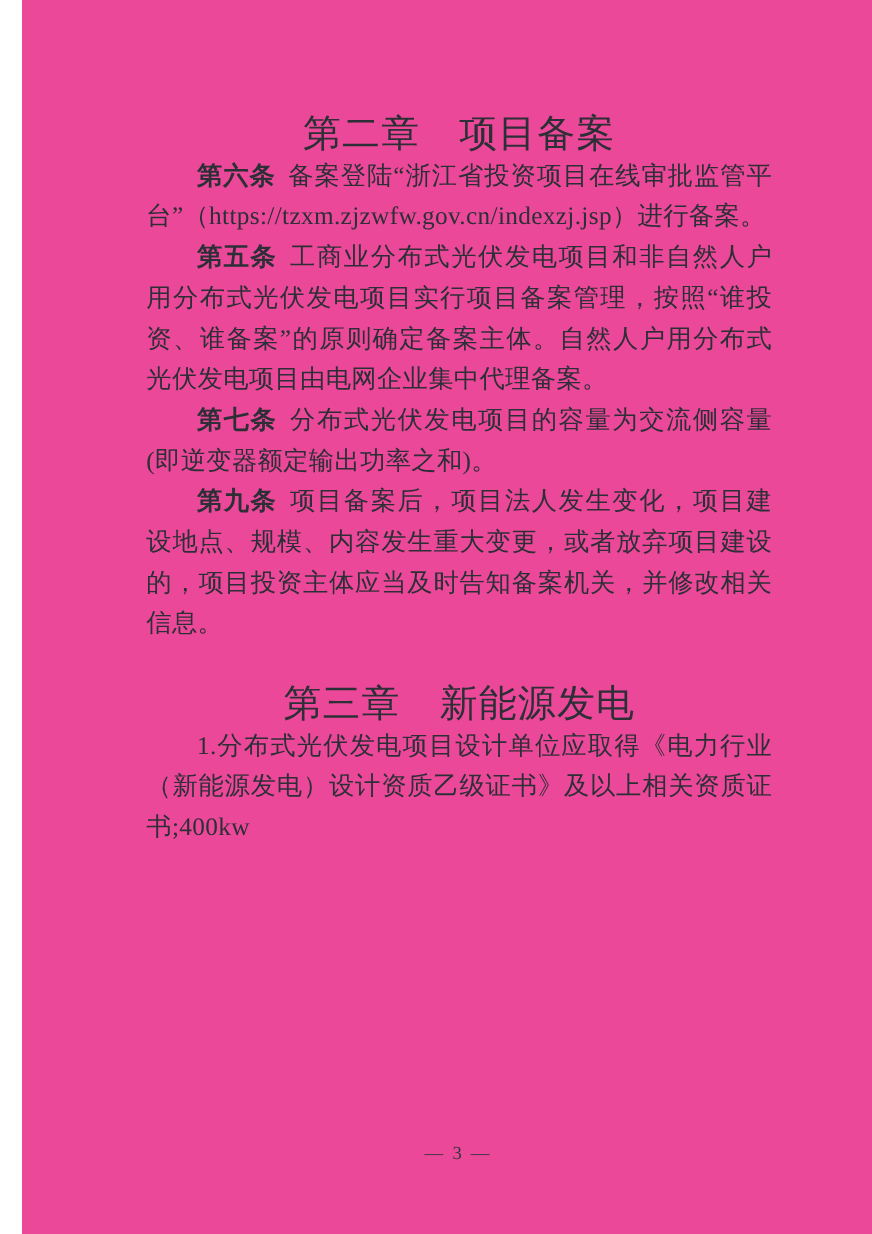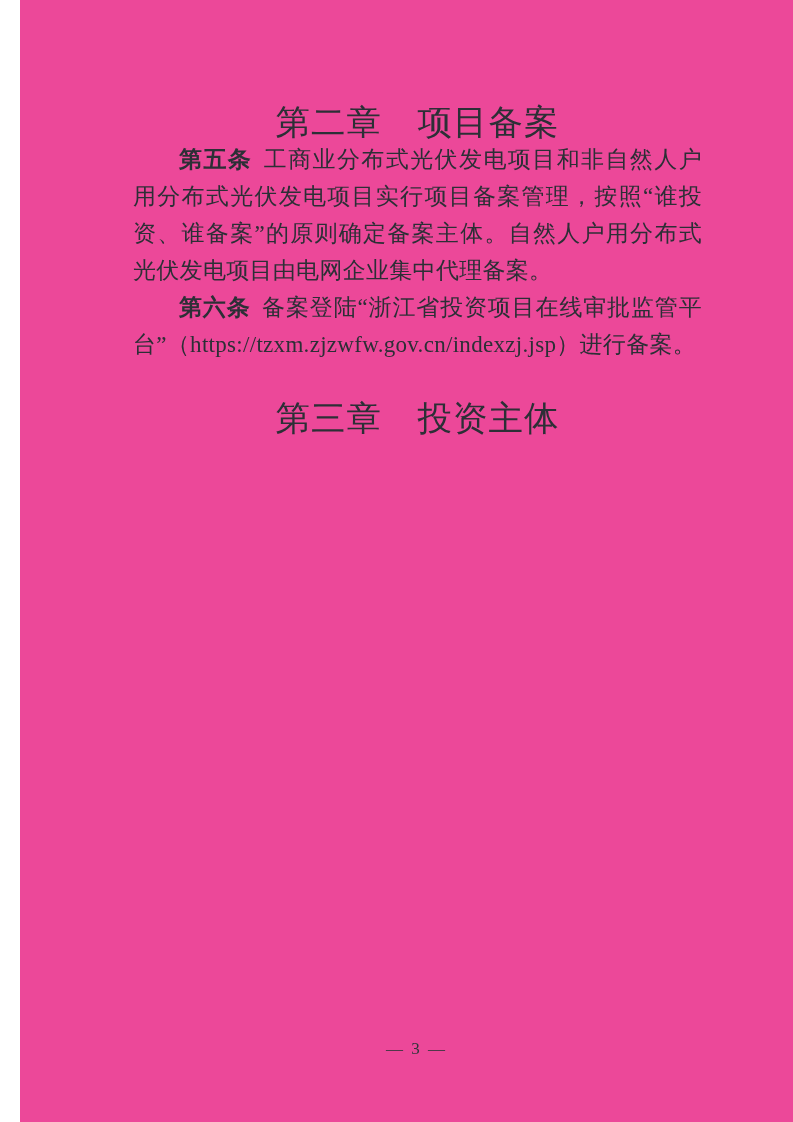--- a/index.html
+++ b/index.html
@@ -56,26 +56,29 @@
     color: #33363c;
   }
 </style>
 </head>
 <body>
 
 <div class="page">
 
   <h2 class="chapter-heading">第二章　项目备案</h2>
 
+  <p class="para"><span class="article-label">第六条</span><span>备案登陆“浙江省投资项目在线审批监管平台”（</span><span class="doc-url">https://tzxm.zjzwfw.gov.cn/indexzj.jsp</span><span>）进行备案。</span></p>
+
   <p class="para"><span class="article-label">第五条</span><span>工商业分布式光伏发电项目和非自然人户用分布式光伏发电项目实行项目备案管理，按照“谁投资、谁备案”的原则确定备案主体。自然人户用分布式光伏发电项目由电网企业集中代理备案。</span></p>
 
-  <p class="para"><span class="article-label">第六条</span><span>备案登陆“浙江省投资项目在线审批监管平台”（</span><span class="doc-url">https://tzxm.zjzwfw.gov.cn/indexzj.jsp</span><span>）进行备案。</span></p>
+  <p class="para"><span class="article-label">第七条</span><span>分布式光伏发电项目的容量为交流侧容量(即逆变器额定输出功率之和)。</span></p>
 
 
+  <p class="para"><span class="article-label">第九条</span><span>项目备案后，项目法人发生变化，项目建设地点、规模、内容发生重大变更，或者放弃项目建设的，项目投资主体应当及时告知备案机关，并修改相关信息。</span></p>
+
+  <h2 class="chapter-heading spaced">第三章　新能源发电</h2>
 
 
-  <h2 class="chapter-heading spaced">第三章　投资主体</h2>
-
-
+  <p class="para"><span>1.分布式光伏发电项目设计单位应取得《电力行业（新能源发电）设计资质乙级证书》及以上相关资质证书;400kw</span></p>
 
   <div class="footer">— 3 —</div>
 
 </div>
 
 </body></html>

